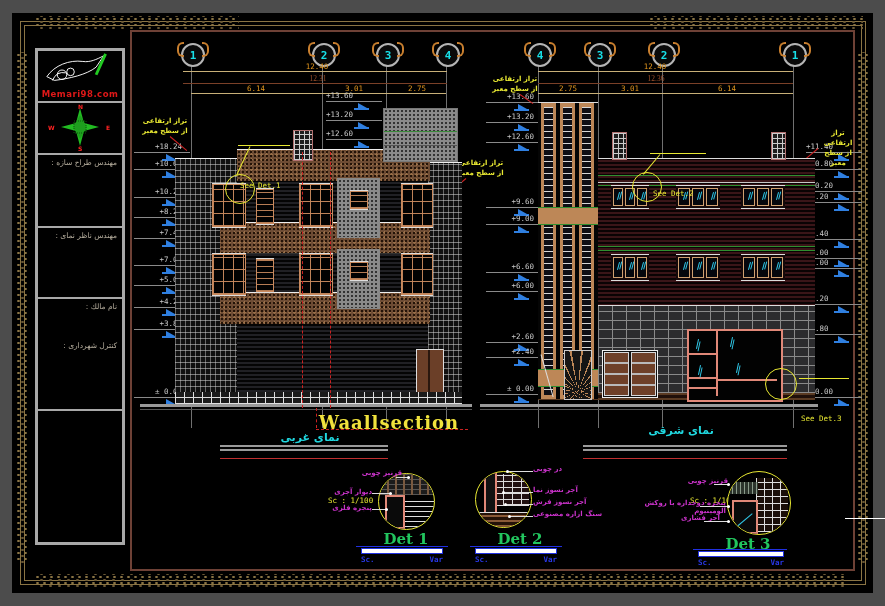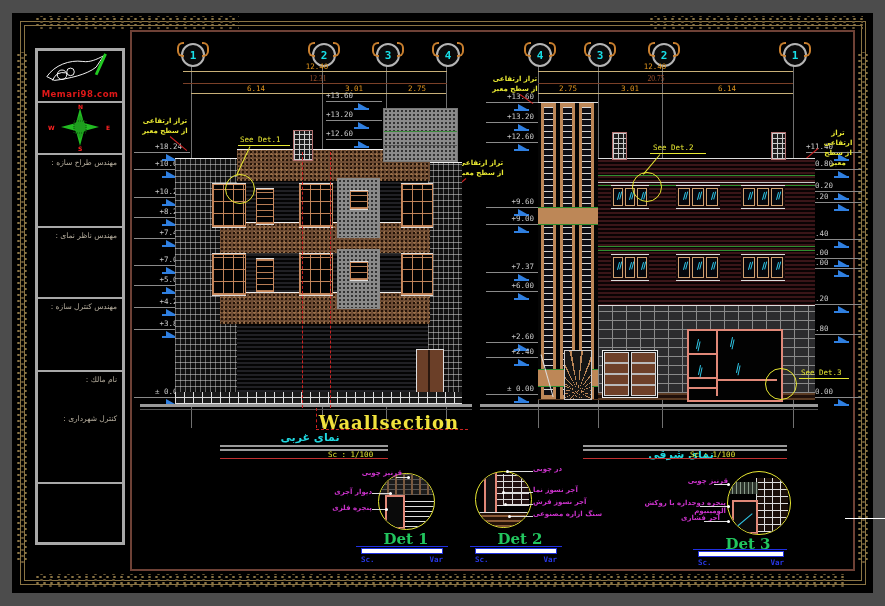--- a/index.html
+++ b/index.html
@@ -40,21 +40,21 @@
   .lvl .v{display:block;}
   .lvl.r .v{text-align:right;}
   .lvl .rule{display:block;height:1px;background:#8a8a8a;margin-top:1px;width:56px;}
   .sym{display:block;position:relative;margin-left:28px;margin-top:1px;width:16px;height:8px;}
   .sym::before{content:"";position:absolute;right:3px;top:0;border-right:9px solid transparent;
                border-bottom:5px solid #2f7fe0;}
   .sym::after{content:"";position:absolute;left:0;top:5px;width:15px;height:2px;background:#2f7fe0;}
   
   .ynote{position:absolute;color:#e8e832;font:bold 7px "DejaVu Sans",sans-serif;direction:rtl;
          text-align:center;line-height:10px;}
-  .ylabel{position:absolute;font:7.5px "DejaVu Sans Mono",monospace;color:#e8e832;}
+  .ylabel{position:absolute;font:7.5px "DejaVu Sans Mono",monospace;color:#e8e832;margin-top:46px;}
   .yline{position:absolute;height:1px;background:#e8e832;}
   .ycircle{position:absolute;border:1px solid #e8e832;border-radius:50%;background:transparent;}
   .lead{position:absolute;height:1px;transform-origin:0 50%;}
   .redcut{position:absolute;width:0;border-left:1px dashed #cc2222;}
   .redcuth{position:absolute;height:0;border-top:1px dashed #cc2222;}
   .cyantitle{position:absolute;color:#20d8e0;font:bold 11px "DejaVu Sans",sans-serif;
              direction:rtl;text-align:center;}
   .wall-label{position:absolute;color:#f0e23c;font:bold 18px "DejaVu Serif",serif;
               text-align:center;letter-spacing:1px;}
   .bar{position:absolute;height:2px;background:#9a9a9a;}
@@ -148,21 +148,20 @@
         <polygon points="20,8 27,20 20,32 13,20" fill="#1e9e1e"></polygon>
         <rect x="14" y="14" width="12" height="12" fill="none" stroke="#0a5a0a" stroke-dasharray="1,1"></rect>
       </svg>
       <span class="cmp" style="left:40px;top:0px;">N</span>
       <span class="cmp" style="left:40px;top:42px;">S</span>
       <span class="cmp" style="left:10px;top:21px;">W</span>
       <span class="cmp" style="left:68px;top:21px;">E</span>
     </div>
     <div class="sb-sec sb-field" style="height:68px;">مهندس طراح سازه :</div>
     <div class="sb-sec sb-field" style="height:66px;">مهندس ناظر نماى :</div>
-    <div class="sb-sec sb-field" style="height:68px;">مهندس كنترل سازه :</div>
     <div class="sb-sec sb-field" style="height:36px;border-bottom:none;">نام مالك :</div>
     <div class="sb-sec sb-field" style="height:68px;">كنترل شهردارى :</div>
   </div>
 
   <div class="gline" style="left:191px;"></div>
   <div class="gline" style="left:322px;"></div>
   <div class="gline" style="left:386px;"></div>
   <div class="gline" style="left:446px;"></div>
   <div class="bubble" style="left:181px;top:43px;">1</div>
   <div class="bubble" style="left:312px;top:43px;">2</div>
@@ -309,21 +308,21 @@
   <div class="gline" style="left:662px;"></div>
   <div class="gline" style="left:793px;"></div>
   <div class="bubble" style="left:528px;top:43px;">4</div>
   <div class="bubble" style="left:588px;top:43px;">3</div>
   <div class="bubble" style="left:652px;top:43px;">2</div>
   <div class="bubble" style="left:783px;top:43px;">1</div>
 
   <div class="dline" style="left:538px;top:71px;width:255px;"></div>
   <div class="dim" style="left:633px;top:62px;width:44px;">12.40</div>
   <div class="dline dk" style="left:538px;top:83px;width:255px;"></div>
-  <div class="dim brown" style="left:636px;top:74px;width:40px;">20.75</div>
+  <div class="dim brown" style="left:636px;top:74px;width:40px;">12.36</div>
   <div class="dline" style="left:538px;top:93px;width:255px;"></div>
   <div class="dim" style="left:548px;top:84px;width:40px;">2.75</div>
   <div class="dim" style="left:610px;top:84px;width:40px;">3.01</div>
   <div class="dim" style="left:707px;top:84px;width:40px;">6.14</div>
 
   <div class="lvl r" style="left:486px;top:92px;">
       <span class="v">+13.60</span>
       <span class="rule"></span>
       <span class="sym"></span>
     </div>
@@ -341,21 +340,21 @@
       <span class="v">+9.60</span>
       <span class="rule"></span>
       <span class="sym"></span>
     </div>
   <div class="lvl r" style="left:486px;top:214px;">
       <span class="v">+9.00</span>
       <span class="rule"></span>
       <span class="sym"></span>
     </div>
   <div class="lvl r" style="left:486px;top:262px;">
-      <span class="v">+7.37</span>
+      <span class="v">+6.60</span>
       <span class="rule"></span>
       <span class="sym"></span>
     </div>
   <div class="lvl r" style="left:486px;top:281px;">
       <span class="v">+6.00</span>
       <span class="rule"></span>
       <span class="sym"></span>
     </div>
   <div class="lvl r" style="left:486px;top:332px;">
       <span class="v">+2.60</span>
@@ -511,21 +510,21 @@
   <div class="abs" style="left:480px;top:409px;width:338px;height:1px;background:#555;"></div>
 
   <div class="ylabel" style="left:653px;top:143px;width:52px;">See Det.2</div>
   <div class="yline" style="left:650px;top:153px;width:56px;"></div>
   <div class="lead" style="left:660px;top:154px;width:26px;background:#e8e832;transform:rotate(130deg);"></div>
   <div class="ycircle" style="left:632px;top:172px;width:28px;height:28px;"></div>
   <div class="ylabel" style="left:801px;top:368px;width:48px;">See Det.3</div>
   <div class="yline" style="left:799px;top:378px;width:50px;"></div>
   <div class="ycircle" style="left:765px;top:368px;width:30px;height:30px;"></div>
 
-  <div class="cyantitle" style="left:636px;top:448px;width:90px;">نماى شرقى</div>
+  <div class="cyantitle" style="left:636px;top:424px;width:90px;">نماى شرقى</div>
   <div class="bar" style="left:583px;top:445px;width:204px;"></div>
   <div class="bar" style="left:583px;top:449px;width:204px;"></div>
   <div class="ylabel" style="left:690px;top:450px;width:60px;">Sc : 1/100</div>
   <div class="redbar" style="left:583px;top:458px;width:204px;"></div>
 
   <div class="dcircle" style="left:378px;top:473px;width:55px;height:55px;">
     <div class="abs" style="left:0;top:0;width:55px;height:21px;background-color:#1c1c1c;background-image:repeating-linear-gradient(90deg,#7a5a40 0 2px,transparent 2px 8px),repeating-linear-gradient(0deg,#555 0 1px,transparent 1px 5px);"></div>
     <div class="abs" style="left:6px;top:21px;width:16px;height:30px;border:2px solid #e08878;background:#0a0a0a;"></div>
     <div class="abs" style="left:26px;top:25px;width:29px;height:28px;background-image:repeating-linear-gradient(0deg,#ddd 0 1px,transparent 1px 5px);"></div>
   </div>

